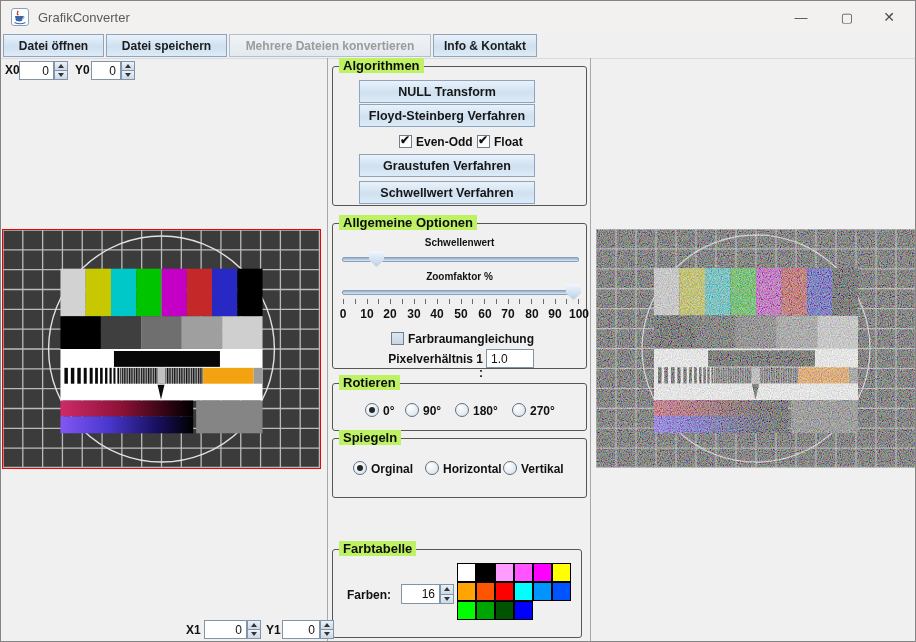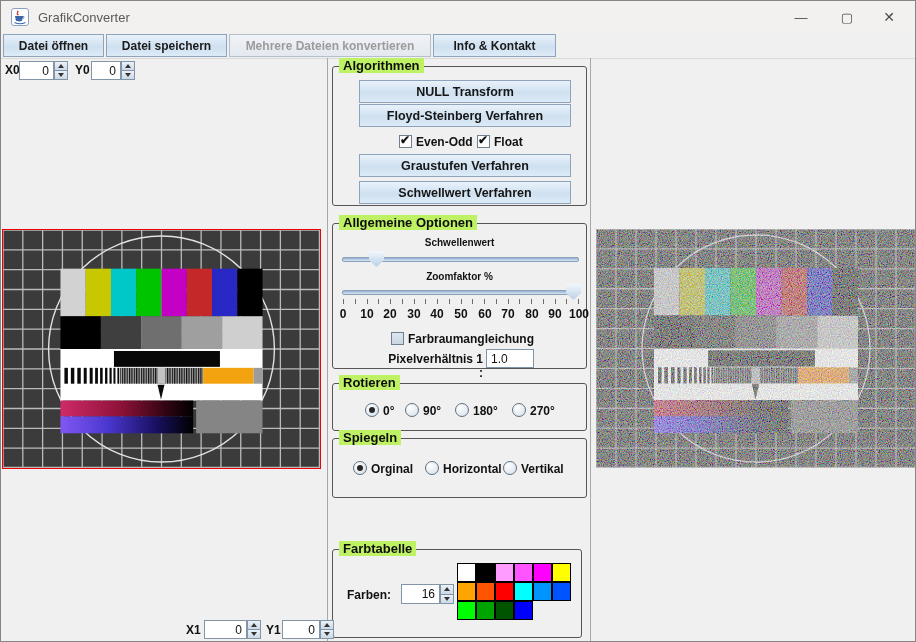--- a/index.html
+++ b/index.html
@@ -11,40 +11,40 @@
   .title-text{position:absolute;left:37px;top:9px;font-size:13px;color:#5a5a5a;}
   .win-btn{position:absolute;top:0;width:44px;height:32px;display:flex;align-items:center;justify-content:center;
     color:#4a4a4a;font-size:13px;}
   .wb-min{right:92px}.wb-max{right:46px}.wb-close{right:4px;font-size:14px}
   
   .toolbar{position:absolute;top:32px;left:0;right:0;height:25px;border-bottom:1px solid #dadada;}
   .mbtn{position:absolute;top:1px;height:23px;box-sizing:border-box;display:flex;align-items:center;justify-content:center;
     background:linear-gradient(to bottom,#e9f2fb,#cfe0f0 55%,#dcebf7);border:1px solid #8fa4ba;
     font-weight:bold;font-size:12px;color:#1c1c1c;}
   .mbtn.disabled{color:#9b9b9b;background:linear-gradient(to bottom,#f0f3f7,#e3e9ef);border-color:#b3bfca;}
-  .tb1{left:2px;width:101px}.tb2{left:105px;width:121px}.tb3{left:228px;width:202px}.tb4{left:432px;width:123px}
+  .tb1{left:2px;width:101px}.tb2{left:105px;width:121px}.tb3{left:228px;width:202px}.tb4{left:432px;width:104px}
   
   .vdiv{position:absolute;top:57px;bottom:0;width:1px;background:#a8a8a8;}
   .vd1{left:326px}.vd2{left:589px}
   
   .lbl{position:absolute;font-size:12px;font-weight:bold;color:#111;}
   .field{position:absolute;background:#fff;border:1px solid #8194a8;box-sizing:border-box;
     font-size:12px;color:#111;padding:2px 4px;}
   .field.num{text-align:right;}
   .spin-arrows{position:absolute;width:14px;display:flex;flex-direction:column;box-sizing:border-box;}
   .sp-btn{flex:1;background:linear-gradient(#eaf1f8,#cdd9e6);border:1px solid #8194a8;position:relative;}
   .sp-btn+.sp-btn{border-top:none;}
   .sp-btn::after{content:"";position:absolute;left:50%;top:50%;transform:translate(-50%,-50%);
     border-left:3px solid transparent;border-right:3px solid transparent;}
   .sp-up::after{border-bottom:4px solid #333;}
   .sp-down::after{border-top:4px solid #333;}
   
   .group{position:absolute;border:1px solid #565656;border-radius:3px;box-sizing:border-box;}
   .gtitle{position:absolute;top:-9px;left:6px;background:#bef264;padding:0 4px;font-size:13px;font-weight:bold;color:#0d0d0d;white-space:nowrap;}
-  .gbtn{position:absolute;left:26px;width:212px;height:23px;box-sizing:border-box;display:flex;align-items:center;justify-content:center;
+  .gbtn{position:absolute;left:26px;width:176px;height:23px;box-sizing:border-box;display:flex;align-items:center;justify-content:center;
     background:linear-gradient(to bottom,#e9f2fb,#cfe0f0 55%,#dcebf7);border:1px solid #8fa4ba;font-weight:bold;font-size:12.5px;color:#161616;}
   
   .cb{position:absolute;width:13px;height:13px;box-sizing:border-box;background:#fdfdfd;border:1px solid #6f7f8f;}
   .cb.unchecked{background:linear-gradient(#dde6ee,#c9d6e2);}
   .cb.checked::after{content:"\2714";position:absolute;left:0px;top:-3px;font-size:12px;font-weight:bold;color:#111;}
   
   .radio{position:absolute;width:14px;height:14px;box-sizing:border-box;border-radius:50%;
     border:1px solid #5f6f7f;background:radial-gradient(circle at 35% 30%,#ffffff,#d3dfe9);}
   .radio.selected::after{content:"";position:absolute;left:3px;top:3px;width:6px;height:6px;border-radius:50%;background:#262626;}
   

